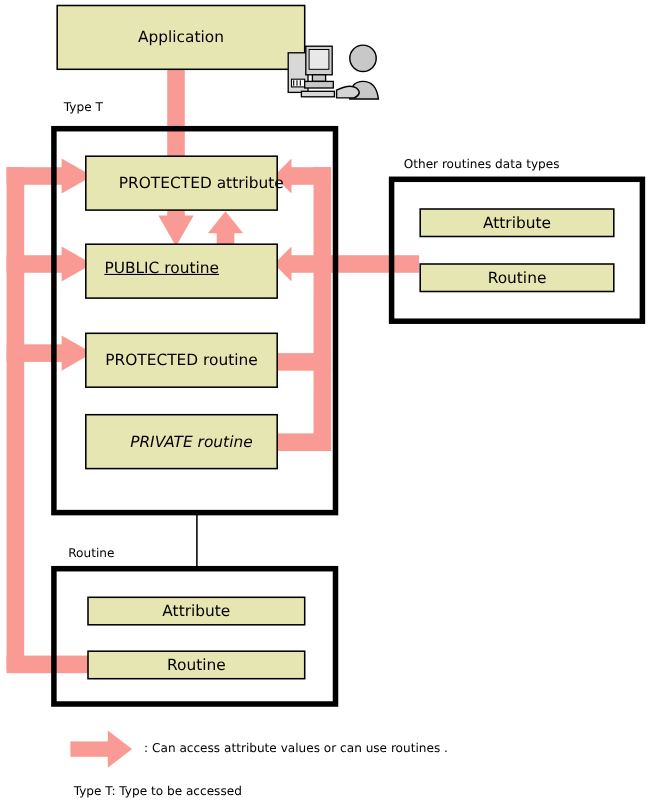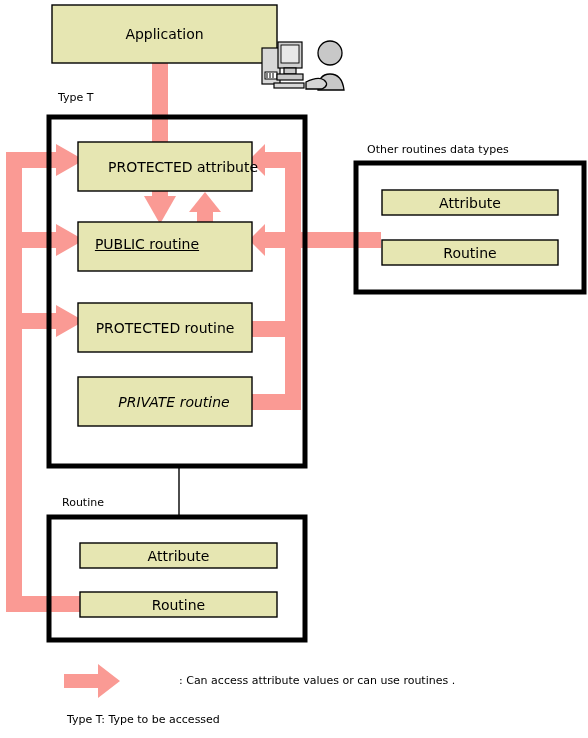--- a/index.html
+++ b/index.html
@@ -122,16 +122,16 @@
   <div class="boxlbl" style="left:78px;top:377px;width:192px;height:49px;font-style:italic;">PRIVATE routine</div>
 
   <div class="lbl" style="left:367px;top:144px;">Other routines data types</div>
   <div class="boxlbl" style="left:382px;top:190px;width:176px;height:25px;">Attribute</div>
   <div class="boxlbl" style="left:382px;top:240px;width:176px;height:25px;">Routine</div>
 
   <div class="lbl" style="left:62px;top:497px;">Routine</div>
   <div class="boxlbl" style="left:80px;top:543px;width:197px;height:25px;">Attribute</div>
   <div class="boxlbl" style="left:80px;top:592px;width:197px;height:25px;">Routine</div>
 
-  <div class="lbl" style="left:131px;top:675px;margin-left:48px;">: Can access attribute values or can use routines .</div>
+  <div class="lbl" style="left:131px;top:675px;">: Can access attribute values or can use routines .</div>
   <div class="lbl" style="left:67px;top:714px;">Type T: Type to be accessed</div>
 
 </div>
 
 </body></html>

